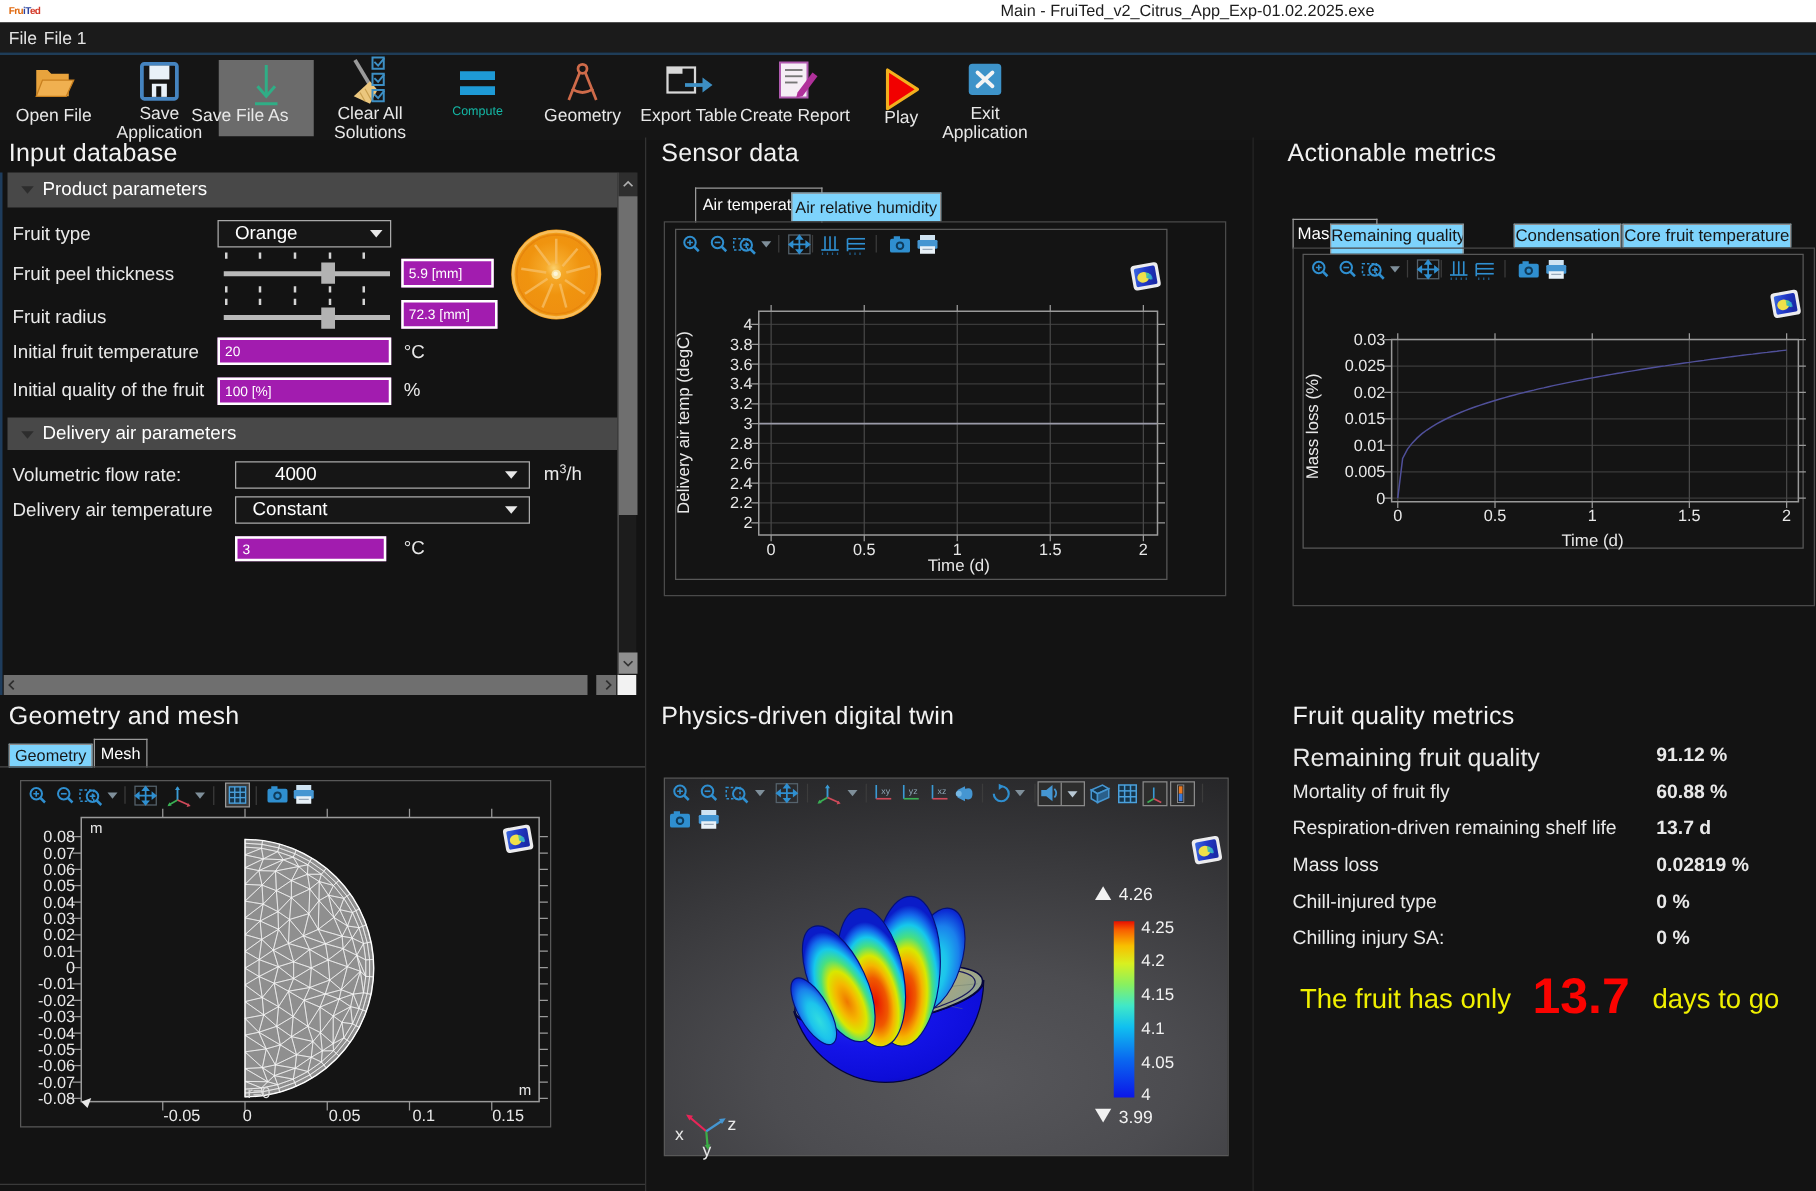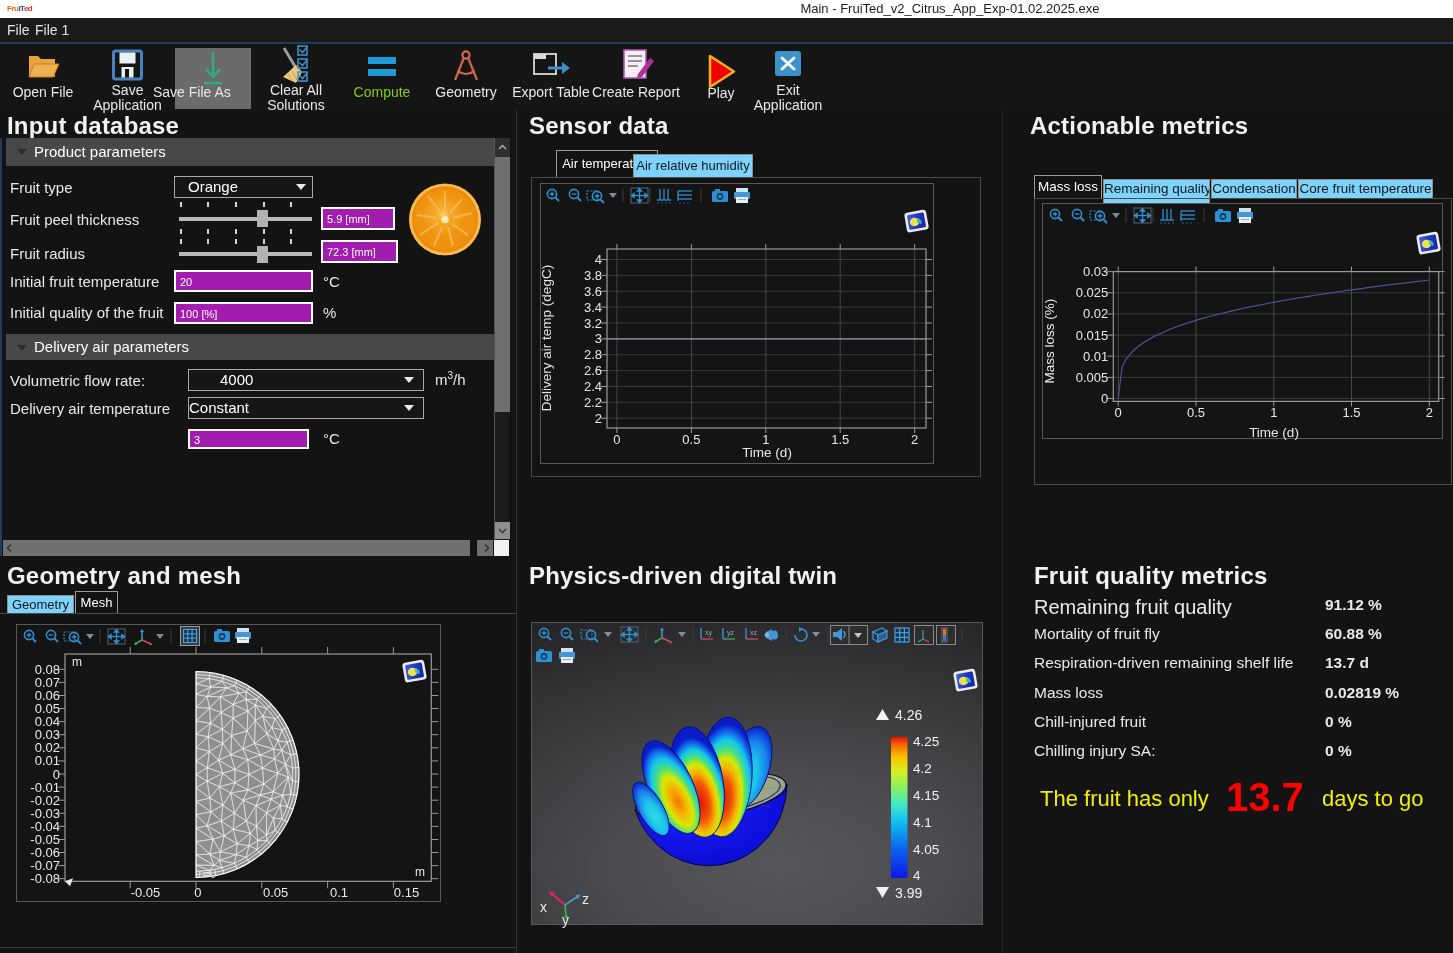--- a/index.html
+++ b/index.html
@@ -1,17 +1,17 @@
 <!DOCTYPE html>
 <html><head><meta charset="utf-8"><style>
 *{margin:0;padding:0;box-sizing:border-box}
 html,body{width:1453px;height:953px;background:#131313;overflow:hidden;
 font-family:"Liberation Sans",sans-serif;-webkit-font-smoothing:antialiased}
 .abs{position:absolute}
-.hd{position:absolute;font-weight:bold;font-size:24px;color:#f2f2f2;letter-spacing:.2px}
+.hd{position:absolute;font-weight:normal;font-size:20px;color:#f2f2f2;letter-spacing:.2px}
 .lbl{position:absolute;font-size:15px;color:#e9e9e9;white-space:nowrap}
 .secbar{position:absolute;left:6px;width:488px;height:27px;background:#484848;color:#fff;
 font-size:15px;line-height:27px;padding-left:28px}
 .secbar:before{content:"";position:absolute;left:11px;top:11px;border-left:5px solid transparent;
 border-right:5px solid transparent;border-top:6px solid #2d2d2d}
 .inp{position:absolute;background:#a21caf;border:2px solid #ffffff;color:#fff;font-size:11px}
 .combo{position:absolute;background:#161616;border:1px solid #a9a9a9;color:#fff;font-size:15px}
 .caret{position:absolute;width:0;height:0;border-left:5px solid transparent;border-right:5px solid transparent;border-top:6px solid #e8e8e8}
 .tab-on{position:absolute;background:#131313;border:1px solid #9a9a9a;border-bottom:none;color:#fff;font-size:13px;text-align:center;white-space:nowrap;overflow:hidden}
 .tab-off{position:absolute;background:#7dd3fc;color:#161616;font-size:13px;text-align:center;border:1px solid #8f8f8f;border-bottom:none;white-space:nowrap;overflow:hidden}
@@ -96,21 +96,21 @@
 
 <g transform="translate(788,19)">
  <rect x="-13" y="-12" width="26" height="25" rx="3" fill="#3d93c9"></rect>
  <path d="M-6 -5 L6 6 M6 -5 L-6 6" stroke="#f4f4f4" stroke-width="3" stroke-linecap="round"></path>
 </g>
 </svg>
 <div class="abs" style="left:-17px;top:40px;width:120px;text-align:center;font-size:14px;color:#e8e8e8">Open File</div>
 <div class="abs" style="left:67.5px;top:39px;width:120px;text-align:center;font-size:14px;color:#e8e8e8;line-height:15px">Save<br>Application</div>
 <div class="abs" style="left:153px;top:40px;width:120px;text-align:left;font-size:14px;color:#e8e8e8">Save File As</div>
 <div class="abs" style="left:236px;top:39px;width:120px;text-align:center;font-size:14px;color:#e8e8e8;line-height:15px">Clear All<br>Solutions</div>
-<div class="abs" style="left:322px;top:40px;width:120px;text-align:center;font-size:14px;color:#84cc16">Compute</div>
+<div class="abs" style="left:322px;top:40px;width:120px;text-align:center;font-size:10px;color:#14b8a6">Compute</div>
 <div class="abs" style="left:406px;top:40px;width:120px;text-align:center;font-size:14px;color:#e8e8e8">Geometry</div>
 <div class="abs" style="left:491px;top:40px;width:120px;text-align:center;font-size:14px;color:#e8e8e8">Export Table</div>
 <div class="abs" style="left:576px;top:40px;width:120px;text-align:center;font-size:14px;color:#e8e8e8">Create Report</div>
 <div class="abs" style="left:661px;top:41px;width:120px;text-align:center;font-size:14px;color:#e8e8e8">Play</div>
 <div class="abs" style="left:728px;top:39px;width:120px;text-align:center;font-size:14px;color:#e8e8e8;line-height:15px">Exit<br>Application</div>
 </div>
 <div class="abs" style="left:516px;top:110px;width:1px;height:843px;background:#333"></div>
 <div class="abs" style="left:1002px;top:110px;width:1px;height:843px;background:#262626"></div>
 <div class="abs" style="left:0;top:947px;width:516px;height:1px;background:#3a3a3a"></div>
 <div class="hd" style="left:7px;top:112px">Input database</div>
@@ -174,21 +174,21 @@
 </g>
 <circle cx="39" cy="39.5" r="3.8" fill="#fbe3a0"></circle>
 <circle cx="38.5" cy="39" r="1.8" fill="#fdf6da"></circle>
 </svg>
 <div class="secbar" style="top:334px;height:26px;line-height:26px">Delivery air parameters</div>
 <div class="lbl" style="left:10px;top:372px">Volumetric flow rate:</div>
 <div class="combo" style="left:188px;top:369px;width:236px;height:22px;line-height:20px;padding-left:31px">4000</div>
 <div class="caret" style="left:404px;top:377px"></div>
 <div class="lbl" style="left:435px;top:370px">m<sup style="font-size:10px">3</sup>/h</div>
 <div class="lbl" style="left:10px;top:400px">Delivery air temperature</div>
-<div class="combo" style="left:188px;top:397px;width:236px;height:22px;line-height:20px;">Constant</div>
+<div class="combo" style="left:188px;top:397px;width:236px;height:22px;line-height:20px;padding-left:13px">Constant</div>
 <div class="caret" style="left:404px;top:405px"></div>
 <div class="inp" style="left:188px;top:429px;width:121px;height:20px;line-height:18px;padding-left:4px">3</div>
 <div class="lbl" style="left:323px;top:430px">°C</div>
 <div class="abs" style="left:494px;top:138px;width:15px;height:418px;background:#1c1c1c;border-left:1px solid #555">
 <div class="abs" style="left:0;top:0;width:15px;height:19px;background:#2e2e2e">
       <svg width="15" height="19" viewBox="0 0 15 19">
         <path d="M4 11 L7.5 7.5 L11 11" fill="none" stroke="#b0b0b0" stroke-width="1.4"></path>
       </svg>
     </div>
 <div class="abs" style="left:0;top:19px;width:15px;height:255px;background:#6f6f6f"></div>
@@ -422,21 +422,21 @@
       <text x="691.4" y="444" fill="#e8e8e8" font-size="13" text-anchor="middle">0.5</text>
       <text x="765.8" y="444" fill="#e8e8e8" font-size="13" text-anchor="middle">1</text>
       <text x="840.2" y="444" fill="#e8e8e8" font-size="13" text-anchor="middle">1.5</text>
       <text x="914.7" y="444" fill="#e8e8e8" font-size="13" text-anchor="middle">2</text>
       <text x="767" y="457" fill="#e8e8e8" font-size="13.5" text-anchor="middle">Time (d)</text>
       <text x="551" y="338" fill="#e8e8e8" font-size="13.5" text-anchor="middle" transform="rotate(-90 551 338)">Delivery air temp (degC)</text>
     </g>
   </svg>
 <div class="hd" style="left:1030px;top:112px">Actionable metrics</div>
 <div class="tab-on" style="left:1034px;top:175px;width:68px;height:24px;line-height:22px;font-size:13.5px">Mass loss</div>
-<div class="tab-off" style="left:1103px;top:179px;width:107px;height:34px;line-height:18px;font-size:13.5px">Remaining quality</div>
+<div class="tab-off" style="left:1064px;top:179px;width:107px;height:34px;line-height:18px;font-size:13.5px">Remaining quality</div>
 <div class="tab-off" style="left:1211px;top:179px;width:86px;height:19px;line-height:18px;font-size:13.5px">Condensation</div>
 <div class="tab-off" style="left:1298px;top:179px;width:135px;height:19px;line-height:18px;font-size:13.5px">Core fruit temperature</div>
 <div class="gbox" style="left:1034px;top:198px;width:418px;height:287px"></div>
 <div class="pwidget" style="left:1042px;top:203px;width:401px;height:236px"></div>
 <svg width="460" height="40" viewBox="0 0 460 40" style="left:1048px;top:208px">
     <circle cx="7" cy="6" r="4.6" fill="none" stroke="#2f8fd0" stroke-width="1.6"></circle>
     <line x1="10.4" y1="9.4" x2="14" y2="13" stroke="#2f8fd0" stroke-width="2"></line>
     <path d="M4.7 6 h4.6 M7 3.7 v4.6" stroke="#2f8fd0" stroke-width="1.3"></path>
     <circle cx="29" cy="6" r="4.6" fill="none" stroke="#2f8fd0" stroke-width="1.6"></circle>
     <line x1="32.4" y1="9.4" x2="36" y2="13" stroke="#2f8fd0" stroke-width="2"></line>
@@ -789,18 +789,18 @@
 </svg>
 <div class="hd" style="left:1034px;top:562px">Fruit quality metrics</div>
 <div class="lbl" style="left:1034px;top:596px;font-size:20px">Remaining fruit quality</div>
 <div class="lbl" style="left:1325px;top:596px;font-weight:bold;font-size:15.5px">91.12 %</div>
 <div class="lbl" style="left:1034px;top:625px;font-size:15.5px">Mortality of fruit fly</div>
 <div class="lbl" style="left:1325px;top:625px;font-weight:bold;font-size:15.5px">60.88 %</div>
 <div class="lbl" style="left:1034px;top:654px;font-size:15.5px">Respiration-driven remaining shelf life</div>
 <div class="lbl" style="left:1325px;top:654px;font-weight:bold;font-size:15.5px">13.7 d</div>
 <div class="lbl" style="left:1034px;top:684px;font-size:15.5px">Mass loss</div>
 <div class="lbl" style="left:1325px;top:684px;font-weight:bold;font-size:15.5px">0.02819 %</div>
-<div class="lbl" style="left:1034px;top:713px;font-size:15.5px">Chill-injured fruit</div>
+<div class="lbl" style="left:1034px;top:713px;font-size:15.5px">Chill-injured type</div>
 <div class="lbl" style="left:1325px;top:713px;font-weight:bold;font-size:15.5px">0 %</div>
 <div class="lbl" style="left:1034px;top:742px;font-size:15.5px">Chilling injury SA:</div>
 <div class="lbl" style="left:1325px;top:742px;font-weight:bold;font-size:15.5px">0 %</div>
 <div class="abs" style="left:1040px;top:786px;font-size:22px;color:#f0f000;white-space:nowrap">The fruit has only</div>
 <div class="abs" style="left:1226px;top:775px;font-size:40px;font-weight:bold;color:#fb0300">13.7</div>
 <div class="abs" style="left:1322px;top:786px;font-size:22px;color:#f0f000;white-space:nowrap">days to go</div>
 </body></html>

